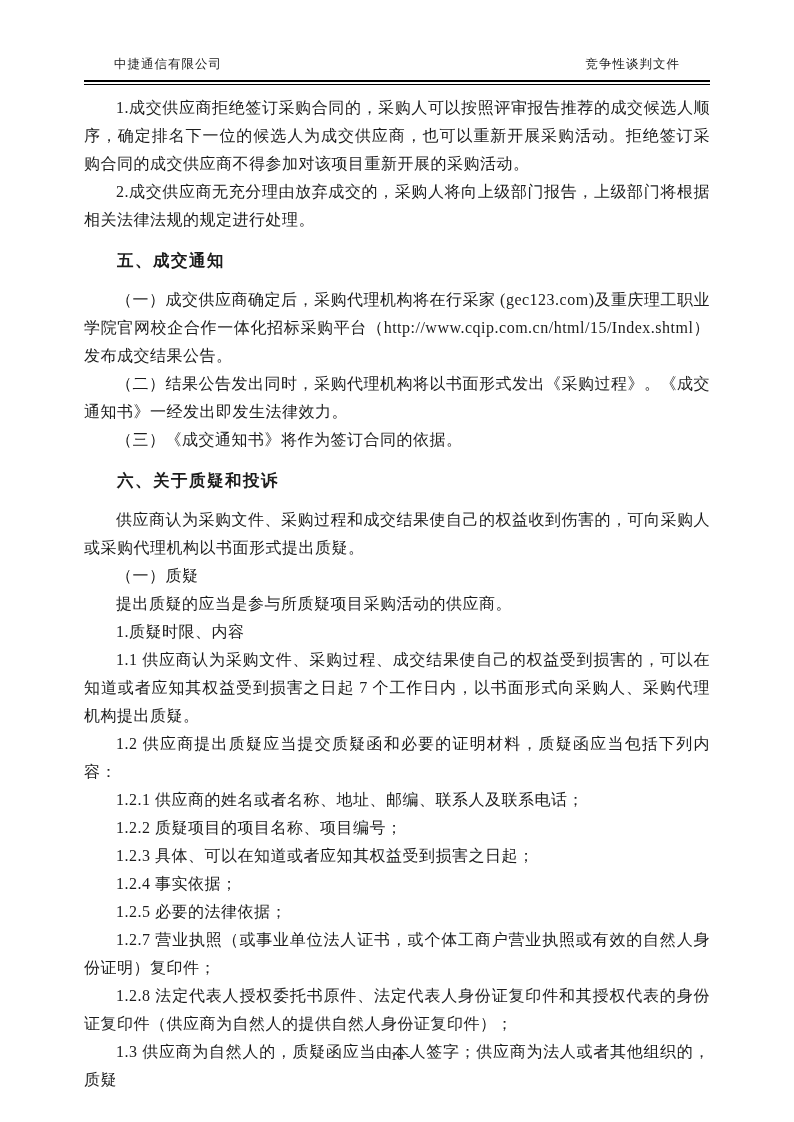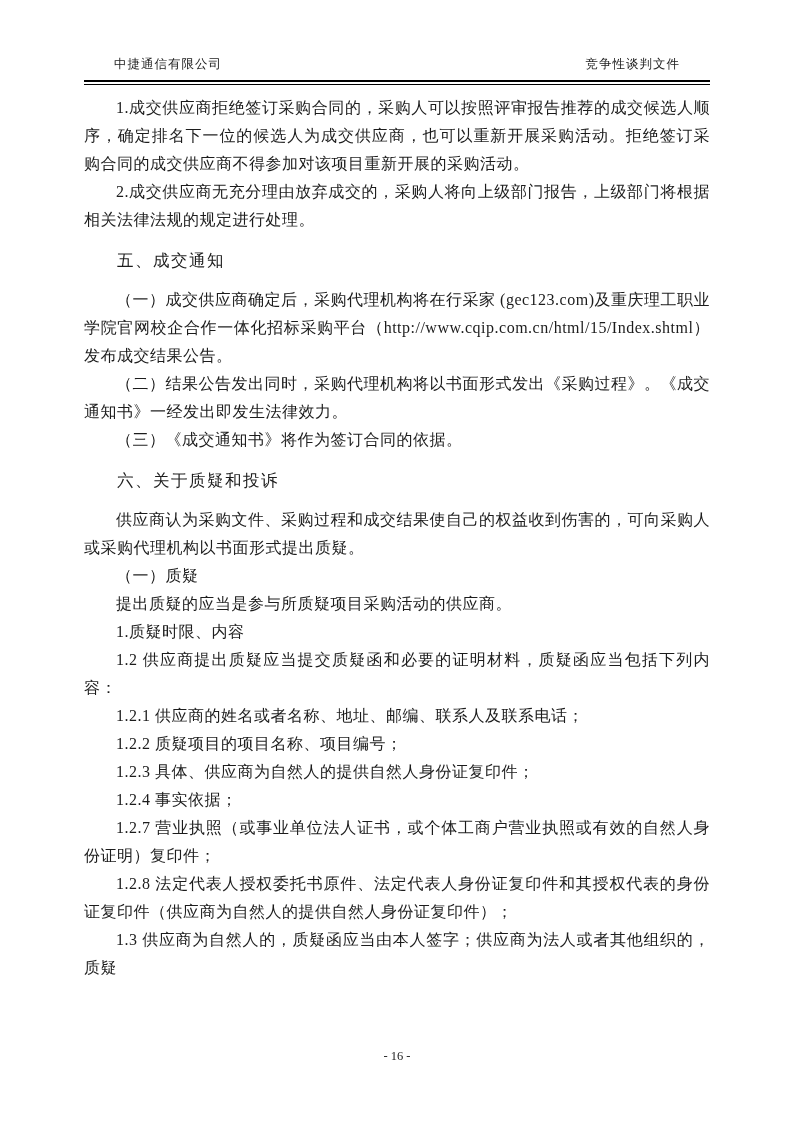--- a/index.html
+++ b/index.html
@@ -46,21 +46,21 @@
     line-height: 28px;
     text-align: justify;
     text-indent: 2em;
     letter-spacing: 0.5px;
   }
   .heading {
     margin: 12px 0 10px 0;
     font-size: 16.5px;
     line-height: 30px;
     text-indent: 2em;
-    font-weight: normal;
+    font-weight: bold;
     letter-spacing: 1.5px;
   }
   .doc-footer {
     position: absolute;
     bottom: 58px;
     left: 0;
     width: 100%;
     text-align: center;
     font-size: 12.5px;
     color: #222222;
@@ -83,25 +83,27 @@
     <p class="para">2.成交供应商无充分理由放弃成交的，采购人将向上级部门报告，上级部门将根据相关法律法规的规定进行处理。</p>
     <p class="heading">五、成交通知</p>
     <p class="para">（一）成交供应商确定后，采购代理机构将在行采家 (gec123.com)及重庆理工职业学院官网校企合作一体化招标采购平台（http://www.cqip.com.cn/html/15/Index.shtml）发布成交结果公告。</p>
     <p class="para">（二）结果公告发出同时，采购代理机构将以书面形式发出《采购过程》。《成交通知书》一经发出即发生法律效力。</p>
     <p class="para">（三）《成交通知书》将作为签订合同的依据。</p>
     <p class="heading">六、关于质疑和投诉</p>
     <p class="para">供应商认为采购文件、采购过程和成交结果使自己的权益收到伤害的，可向采购人或采购代理机构以书面形式提出质疑。</p>
     <p class="para">（一）质疑</p>
     <p class="para">提出质疑的应当是参与所质疑项目采购活动的供应商。</p>
     <p class="para">1.质疑时限、内容</p>
+    <p class="para">1.1 供应商认为采购文件、采购过程、成交结果使自己的权益受到损害的，可以在知道或者应知其权益受到损害之日起 7 个工作日内，以书面形式向采购人、采购代理机构提出质疑。</p>
     <p class="para">1.2 供应商提出质疑应当提交质疑函和必要的证明材料，质疑函应当包括下列内容：</p>
     <p class="para">1.2.1 供应商的姓名或者名称、地址、邮编、联系人及联系电话；</p>
     <p class="para">1.2.2 质疑项目的项目名称、项目编号；</p>
-    <p class="para">1.2.3 具体、供应商为自然人的提供自然人身份证复印件；</p>
+    <p class="para">1.2.3 具体、可以在知道或者应知其权益受到损害之日起；</p>
     <p class="para">1.2.4 事实依据；</p>
+    <p class="para">1.2.5 必要的法律依据；</p>
     <p class="para">1.2.7 营业执照（或事业单位法人证书，或个体工商户营业执照或有效的自然人身份证明）复印件；</p>
     <p class="para">1.2.8 法定代表人授权委托书原件、法定代表人身份证复印件和其授权代表的身份证复印件（供应商为自然人的提供自然人身份证复印件）；</p>
     <p class="para">1.3 供应商为自然人的，质疑函应当由本人签字；供应商为法人或者其他组织的，质疑</p>
   </div>
 
   <div class="doc-footer">- 16 -</div>
 
 </div>
 
 </body></html>

